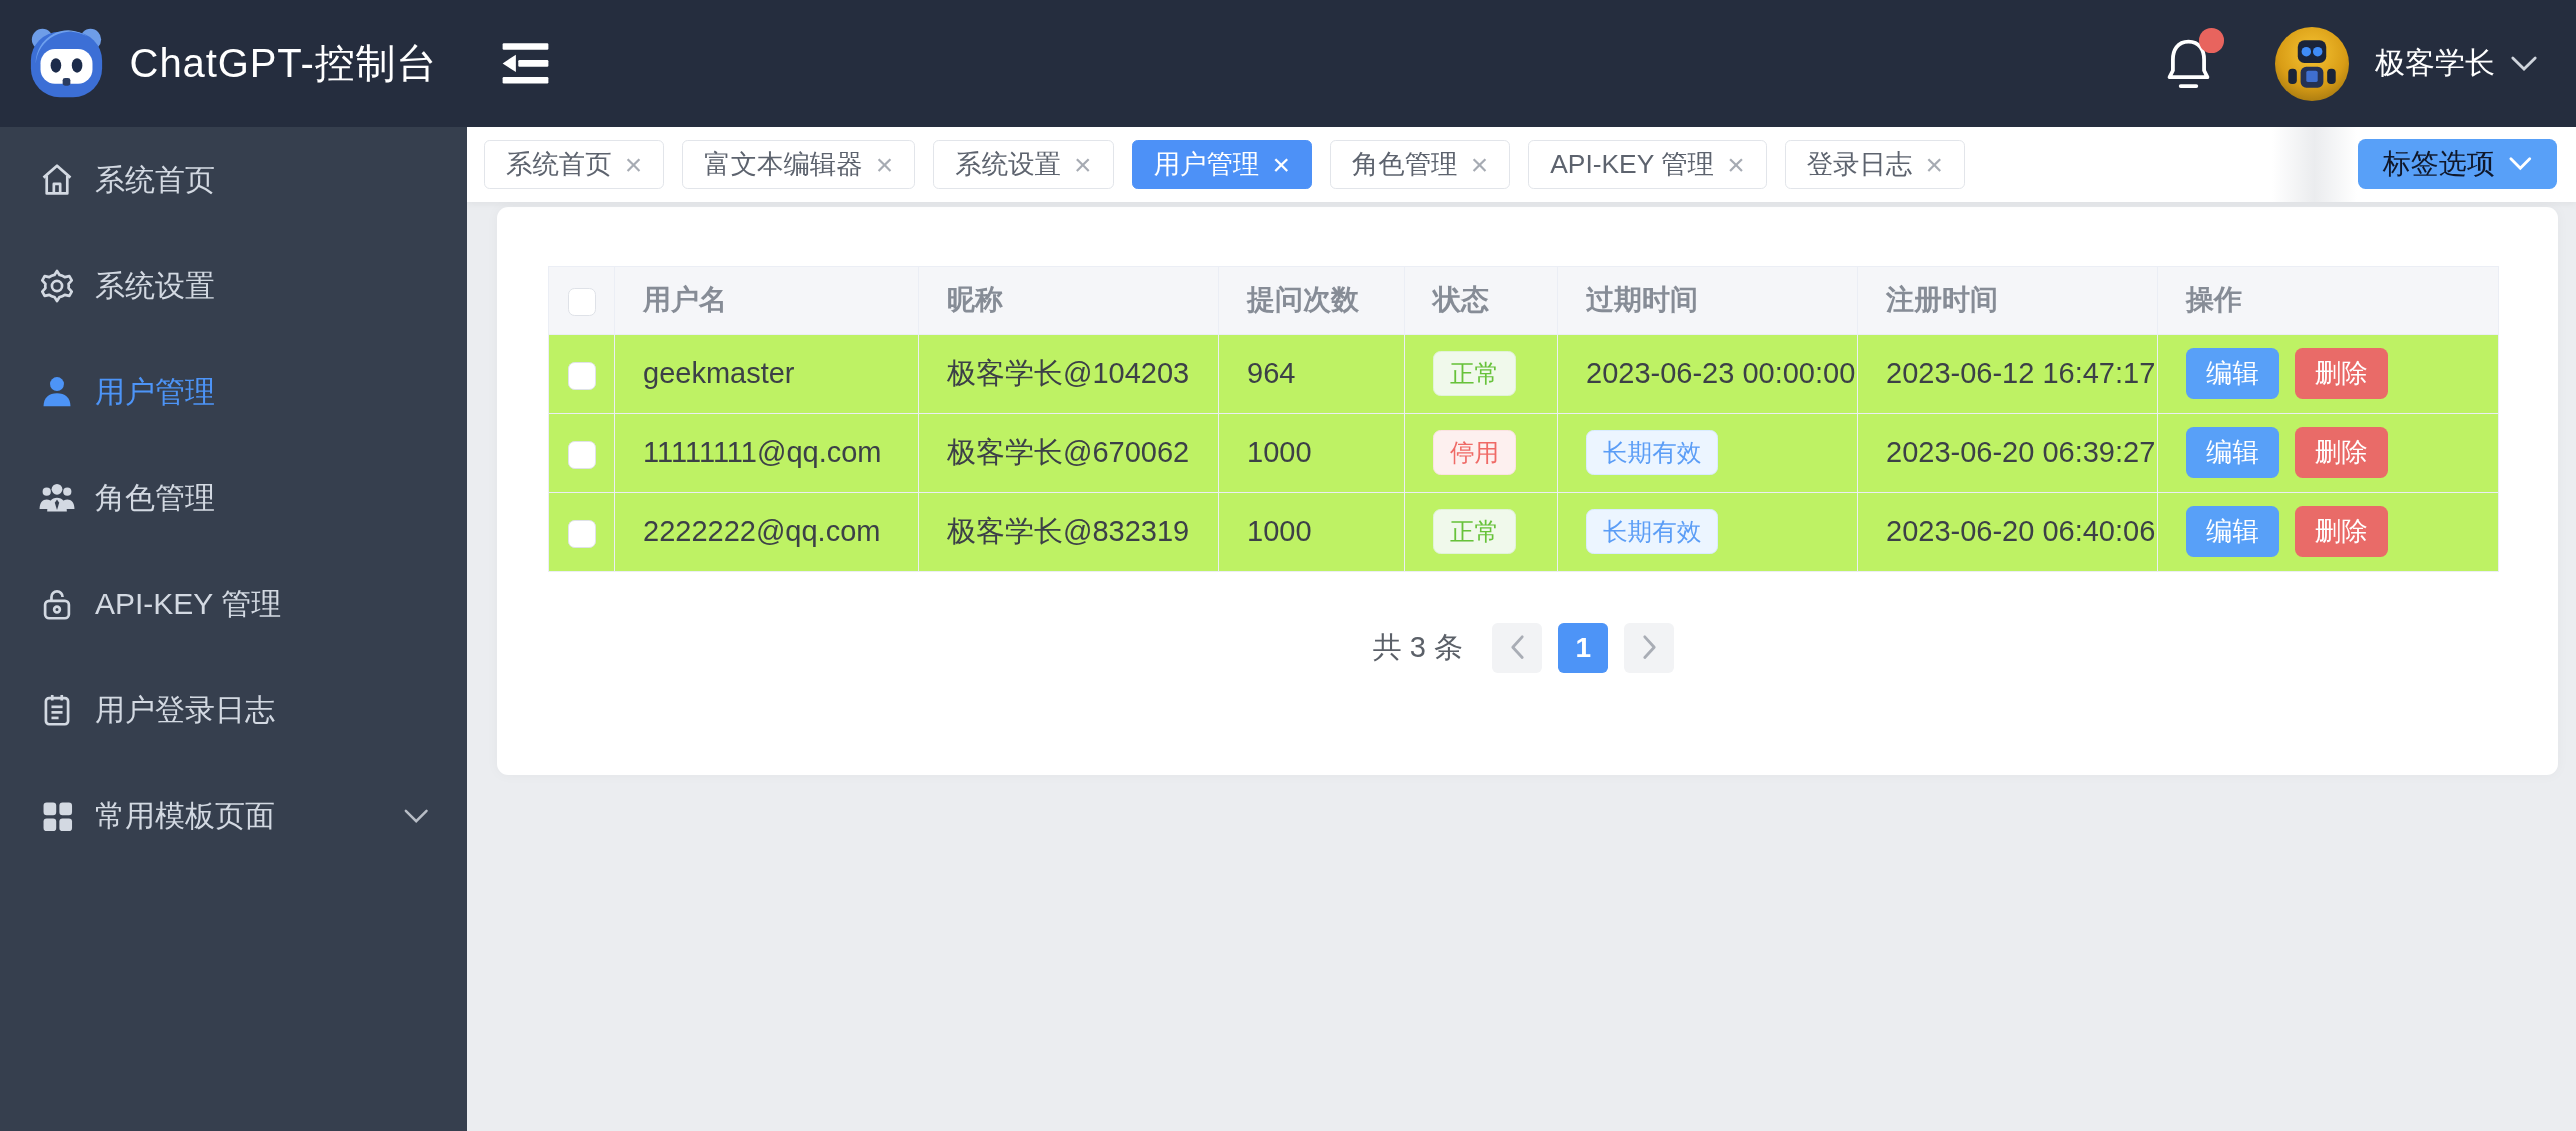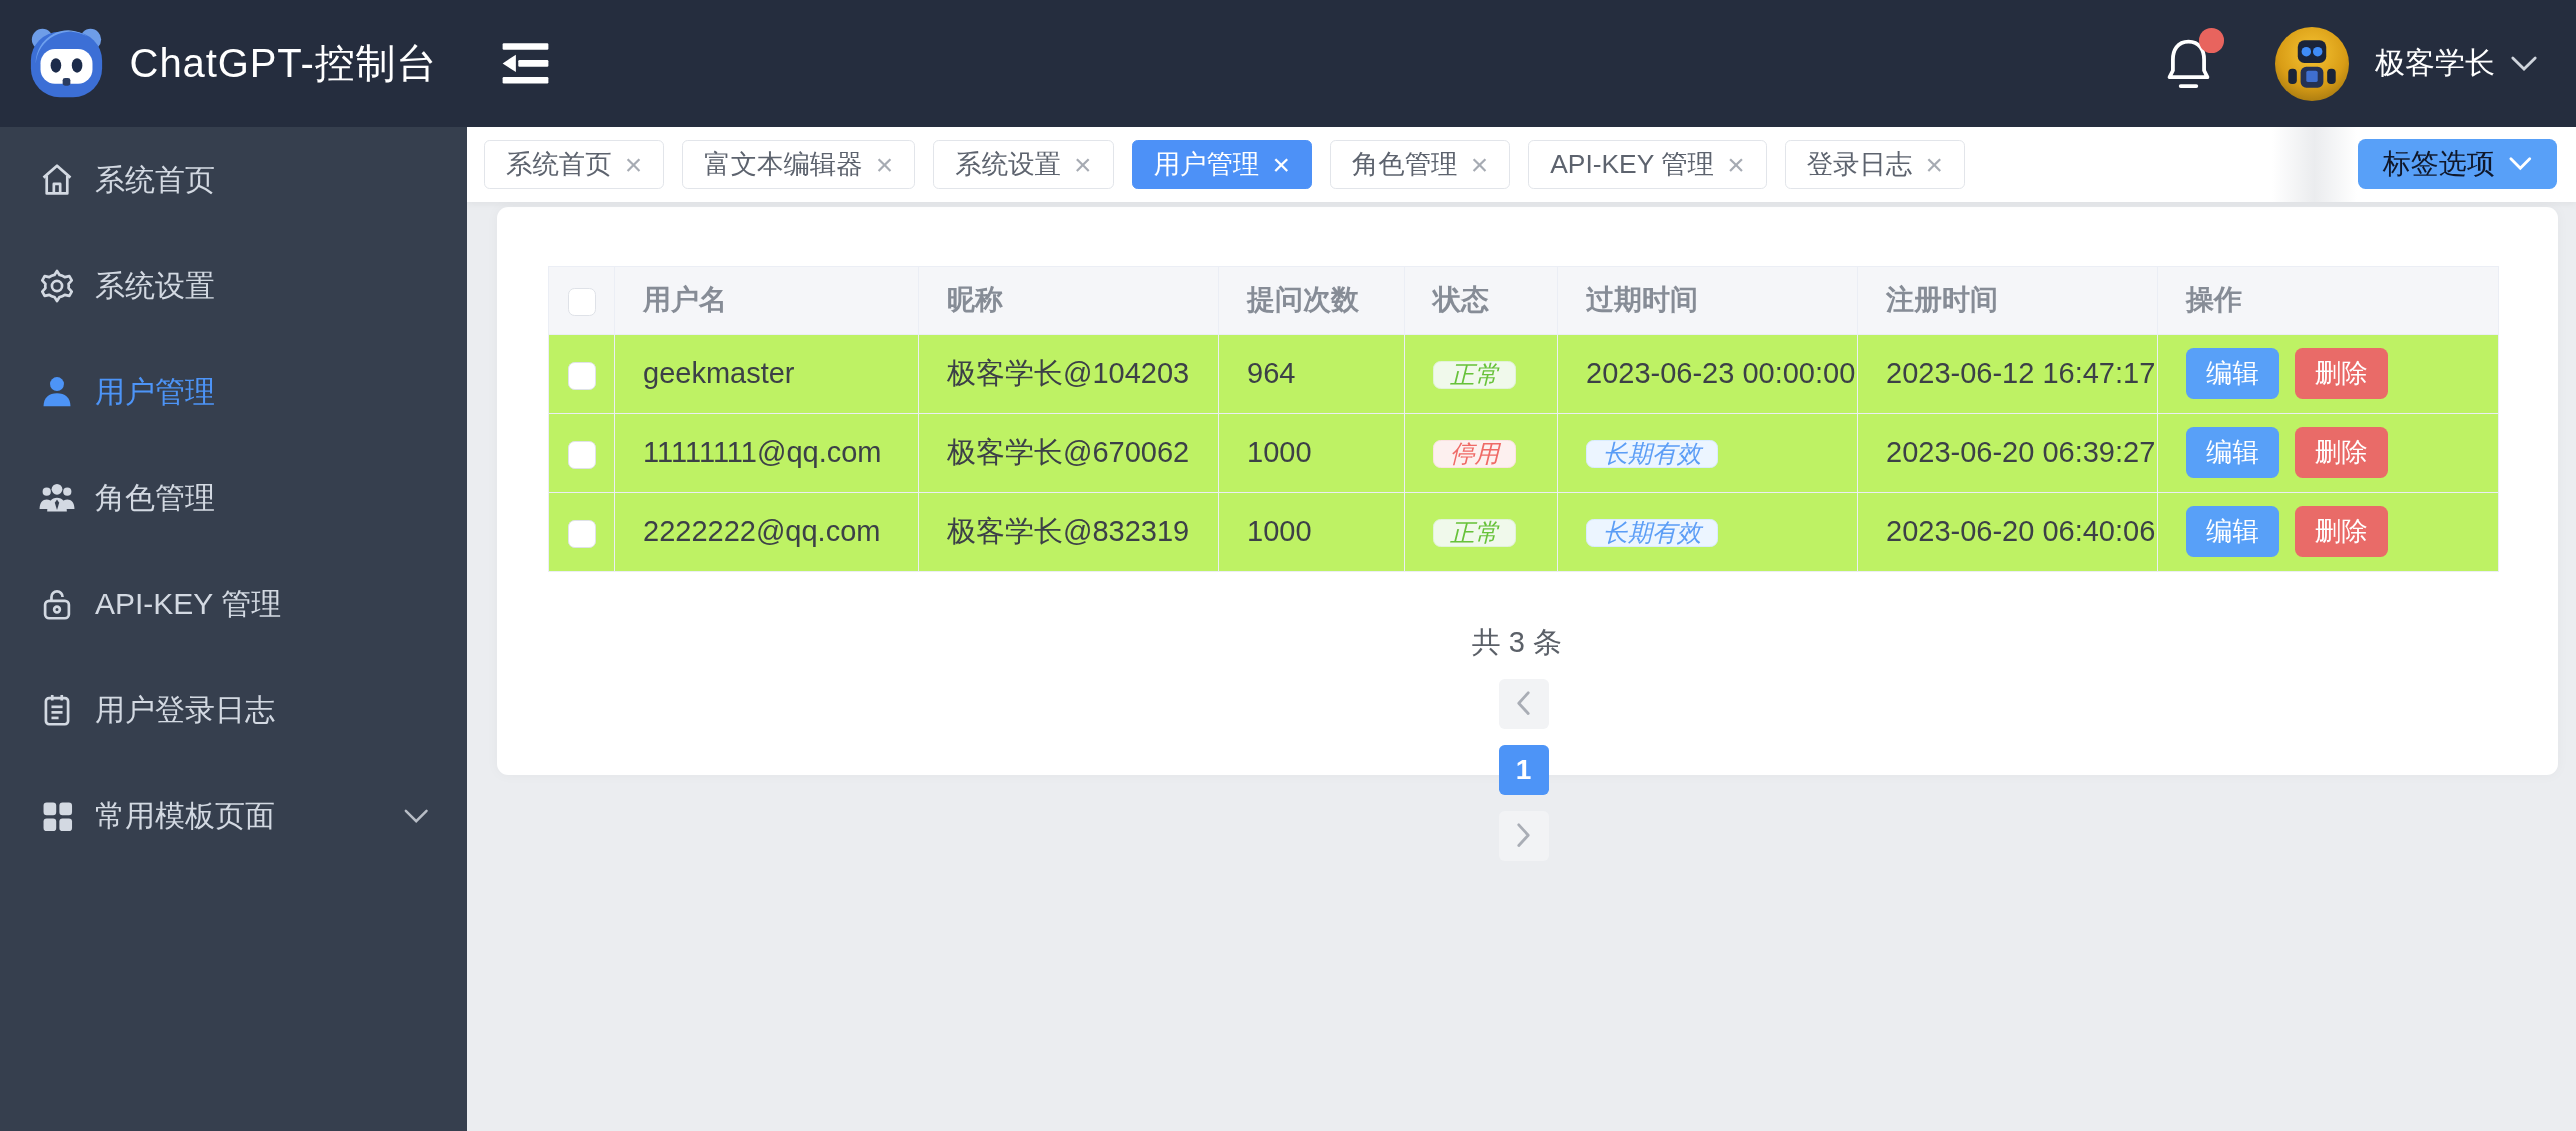--- a/index.html
+++ b/index.html
@@ -57,33 +57,33 @@
   
   table.user-table { width:1951px; border-collapse:collapse; table-layout:fixed; }
   .user-table th, .user-table td { border:0.9px solid #ebeef5; vertical-align:middle; text-align:left;
     padding:0 0 0 28px; overflow:hidden; white-space:nowrap; }
   .user-table thead th { background:#f5f6f9; height:68px; font-size:28px; font-weight:700; color:#868c96; }
   .user-table tbody td { background:#bef264; height:79px; font-size:29px; color:#3c4047; }
   .cb { display:inline-block; width:28px; height:28px; border:1.9px solid #dfe2e8; border-radius:6.6px;
     background:#fff; cursor:pointer; vertical-align:middle; }
   th.cb-col, td.cb-col { padding-left:19px; }
 
-  .tag { display:inline-flex; align-items:center; height:28px; padding:0 16px; border-radius:7.6px;
-    font-size:24.6px; border:0.9px solid transparent;font-style:italic; }
+  .tag { display:inline-flex; align-items:center; height:45px; padding:0 16px; border-radius:7.6px;
+    font-size:24.6px; border:0.9px solid transparent; }
   .tag-success { background:#f0f9eb; border-color:#e1f3d8; color:#67c23a; }
   .tag-danger  { background:#fdf0ef; border-color:#fbe3e2; color:#ef6a66; }
   .tag-info    { background:#ecf5ff; border-color:#d9ecff; color:#5b9df6; }
 
   .row-btn { height:51px; padding:0 20px; border:none; border-radius:7.6px; color:#fff; font-size:26.4px;
     font-weight:500; cursor:pointer; font-family:inherit; }
   .btn-edit { background:#58a0f8; margin-right:16px; }
   .btn-delete { background:#e96b68; }
 
   
-  .pagination { width:1951px; margin-top:51px; display:flex; align-items:center; justify-content:center; gap:16px;flex-direction:column; }
+  .pagination { width:1951px; margin-top:51px; display:flex; align-items:center; justify-content:center; gap:16px; }
   .page-total { font-size:29px; color:#5b6068; margin-right:13.2px; }
   .page-btn { width:50px; height:50px; border-radius:5.7px; background:#f2f3f5; border:none; cursor:pointer;
     display:flex; align-items:center; justify-content:center; }
   .page-btn svg { width:19px; height:26.4px; }
   .page-num { width:50px; height:50px; border-radius:5.7px; background:#4d94f7; color:#fff; font-size:28px;
     font-weight:700; border:none; cursor:pointer; display:flex; align-items:center; justify-content:center;
     font-family:inherit; }
 </style>
 </head>
 <body>

